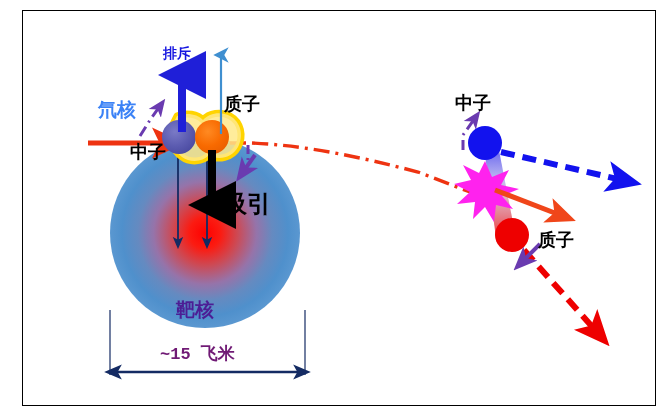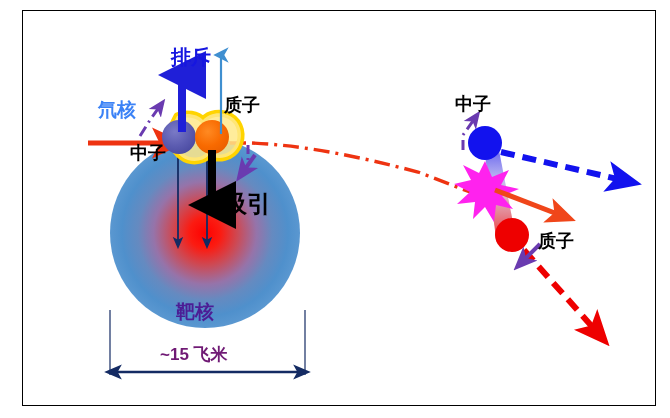--- a/index.html
+++ b/index.html
@@ -22,35 +22,35 @@
     background:#ffffff;
   }
   #canvas{
     position:absolute;
     left:0;top:0;
     width:670px;height:418px;
   }
   .lbl{
     position:absolute;
     white-space:nowrap;
-    font-family:Liberation Sans, sans-serif;
+    font-family:Liberation Mono, monospace;
     font-weight:bold;
     line-height:1;
     letter-spacing:0px;
   }
   #lbl-deuteron{
     left:98px;top:100px;
     font-size:19px;color:#3b82f6;
     font-family:"DejaVu Sans", sans-serif;
     font-weight:bold;
   }
   #lbl-repulsion{
-    left:171px;top:47px;
-    font-size:20px;color:#1616e0;
-    font-family:Liberation Sans, sans-serif;
+    left:163px;top:47px;
+    font-size:14px;color:#1616e0;
+    font-family:Liberation Mono, monospace;
     font-weight:bold;
   }
   #lbl-proton-left{
     left:224px;top:96px;
     font-size:18px;color:#000000;
   }
   #lbl-neutron-left{
     left:130px;top:144px;
     font-size:18px;color:#000000;
   }

